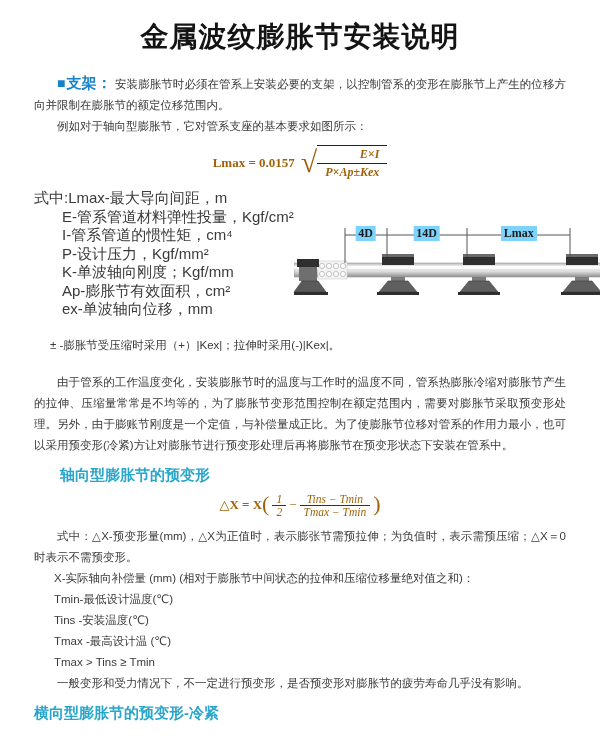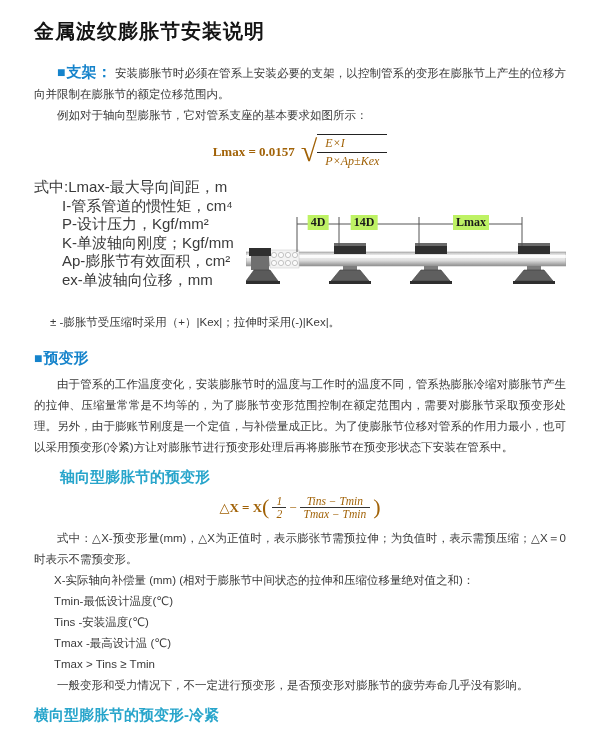--- a/index.html
+++ b/index.html
@@ -1,43 +1,43 @@
 <!DOCTYPE html>
 <html><head>
 <meta charset="utf-8">
 <style>
   html,body{margin:0;padding:0;background:#ffffff;}
   body{width:600px;height:737px;overflow:hidden;font-family:"Liberation Sans","DejaVu Sans",sans-serif;color:#3a3a3a;}
   .page{padding:12px 34px 0 34px;}
-  .title{font-size:20px;font-weight:bold;color:#141414;margin:6px 0 16px 0;letter-spacing:1px;}
+  .title{font-size:28px;font-weight:bold;color:#141414;text-align:center;margin:6px 0 16px 0;letter-spacing:1px;}
   .para{font-size:11.5px;line-height:21px;margin:0;text-align:justify;color:#3a3a3a;}
   .indent{text-indent:2em;}
   .sec-inline{color:#1583cb;font-size:15px;font-weight:bold;}
   .marker{font-size:14px;margin-right:1px;}
   .section-head{color:#1583cb;font-size:15px;font-weight:bold;margin:14px 0 6px 0;}
   .subsection-head{color:#28a5cb;font-size:15px;font-weight:bold;margin:10px 0 4px 0;}
   .axial-head{margin-left:26px;}
   
   .formula{display:flex;justify-content:center;align-items:center;font-family:"Liberation Serif","DejaVu Serif",serif;color:#a16207;font-size:13px;margin:8px 0;}
   .f-bold{font-weight:bold;}
   .sqrt{font-size:30px;font-weight:400;line-height:0.9;margin-left:6px;transform:translateY(-2px);}
-  .radicand{display:inline-block;text-align:left;border-top:1.5px solid #222;font-style:italic;font-weight:normal;font-size:12px;}
+  .radicand{display:inline-block;text-align:right;border-top:1.5px solid #222;font-style:italic;font-weight:bold;font-size:12px;}
   .radicand .num{display:block;border-bottom:1px solid #222;padding:1px 8px;}
   .radicand .den{display:block;padding:1px 8px;}
   .frac{display:inline-block;text-align:center;vertical-align:middle;font-style:italic;font-size:11.5px;margin:0 3px;}
   .frac .num{display:block;border-bottom:1px solid #333;padding:0 4px;}
   .frac .den{display:block;padding:0 4px;}
   .paren{font-size:22px;font-weight:400;line-height:1;transform:translateY(-1px);}
   
   .mid-row{display:flex;margin-top:4px;}
   .defs{flex:0 0 212px;font-size:15px;line-height:18.5px;}
   .defs div{white-space:nowrap;}
   .defs .sub{margin-left:28px;}
   .diagram{position:relative;width:320px;height:86px;margin-top:32px;margin-right:-26px;}
-  .dim-label{position:absolute;top:5px;transform:translateX(-50%);background:#bef264;padding:0 3px;font-family:"Liberation Serif","DejaVu Serif",serif;font-weight:bold;font-size:12px;color:#1a1a1a;}
+  .dim-label{position:absolute;top:5px;transform:translateX(-50%);background:#7dd3fc;padding:0 3px;font-family:"Liberation Serif","DejaVu Serif",serif;font-weight:bold;font-size:12px;color:#1a1a1a;}
   .note-line{font-size:11.5px;line-height:21px;margin:16px;}
   .ml1{margin-left:20px;}
   .items div{font-size:11.5px;line-height:21px;margin-left:20px;}
 </style>
 </head>
 <body>
 
 <div class="page">
 
   <h1 class="title">金属波纹膨胀节安装说明</h1>
@@ -53,20 +53,21 @@
     <span class="sqrt">√</span>
     <span class="radicand">
       <span class="num">E×I</span>
       <span class="den">P×Ap±Kex</span>
     </span>
   </div>
 
   <div class="mid-row">
     <div class="defs">
       <div>式中:Lmax-最大导向间距，m</div>
+      <div class="sub">E-管系管道材料弹性投量，Kgf/cm²</div>
       <div class="sub">I-管系管道的惯性矩，cm⁴</div>
       <div class="sub">P-设计压力，Kgf/mm²</div>
       <div class="sub">K-单波轴向刚度；Kgf/mm</div>
       <div class="sub">Ap-膨胀节有效面积，cm²</div>
       <div class="sub">ex-单波轴向位移，mm</div>
     </div>
 
     <div class="diagram">
       <svg width="320" height="86" viewBox="0 0 320 86">
         <defs>
@@ -118,28 +119,27 @@
           <rect x="267" y="71" width="42" height="3" fill="#2e2e2e"></rect>
         </g>
 
         <line x1="51" y1="14" x2="276" y2="14" stroke="#555" stroke-width="1"></line>
         <line x1="51" y1="7" x2="51" y2="42" stroke="#555" stroke-width="1"></line>
         <line x1="93" y1="7" x2="93" y2="36" stroke="#555" stroke-width="1"></line>
         <line x1="173" y1="7" x2="173" y2="36" stroke="#555" stroke-width="1"></line>
         <line x1="276" y1="7" x2="276" y2="36" stroke="#555" stroke-width="1"></line>
       </svg>
       <span class="dim-label" style="left:72px;">4D</span>
-      <span class="dim-label" style="left:118px;">14D</span>
+      <span class="dim-label" style="left:133px;">14D</span>
       <span class="dim-label" style="left:225px;">Lmax</span>
     </div>
   </div>
 
   <p class="note-line">± -膨胀节受压缩时采用（+）|Kex|；拉伸时采用(-)|Kex|。</p>
 
-  <h2 class="section-head"><span class="marker">■</span><span>预变形</span></h2>
 
   <p class="para indent">由于管系的工作温度变化，安装膨胀节时的温度与工作时的温度不同，管系热膨胀冷缩对膨胀节产生的拉伸、压缩量常常是不均等的，为了膨胀节变形范围控制在额定范围内，需要对膨胀节采取预变形处理。另外，由于膨账节刚度是一个定值，与补偿量成正比。为了使膨胀节位移对管系的作用力最小，也可以采用预变形(冷紧)方让对膨胀节进行预变形处理后再将膨胀节在预变形状态下安装在管系中。</p>
 
   <h3 class="subsection-head axial-head">轴向型膨胀节的预变形</h3>
 
   <div class="formula">
     <span class="f-bold">△X = X</span>
     <span class="paren">(</span>
     <span class="frac">
       <span class="num">1</span>

